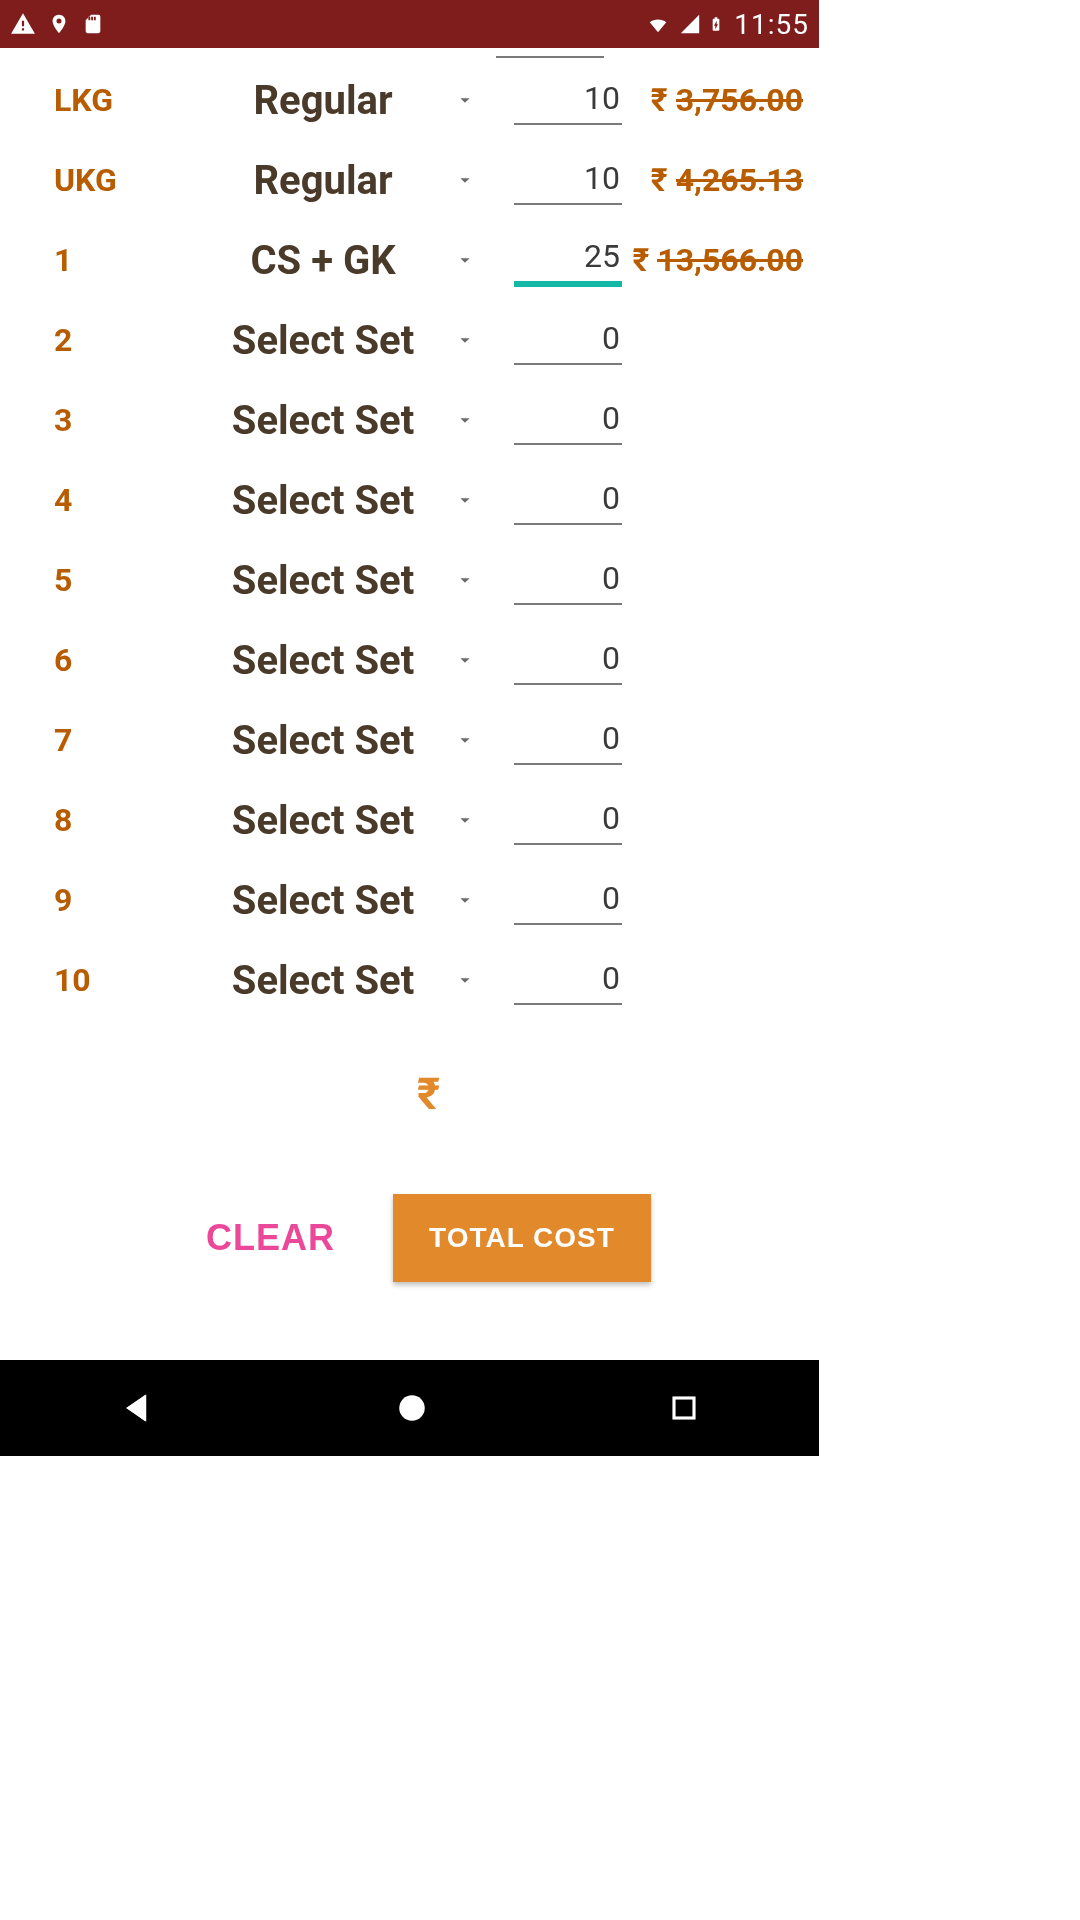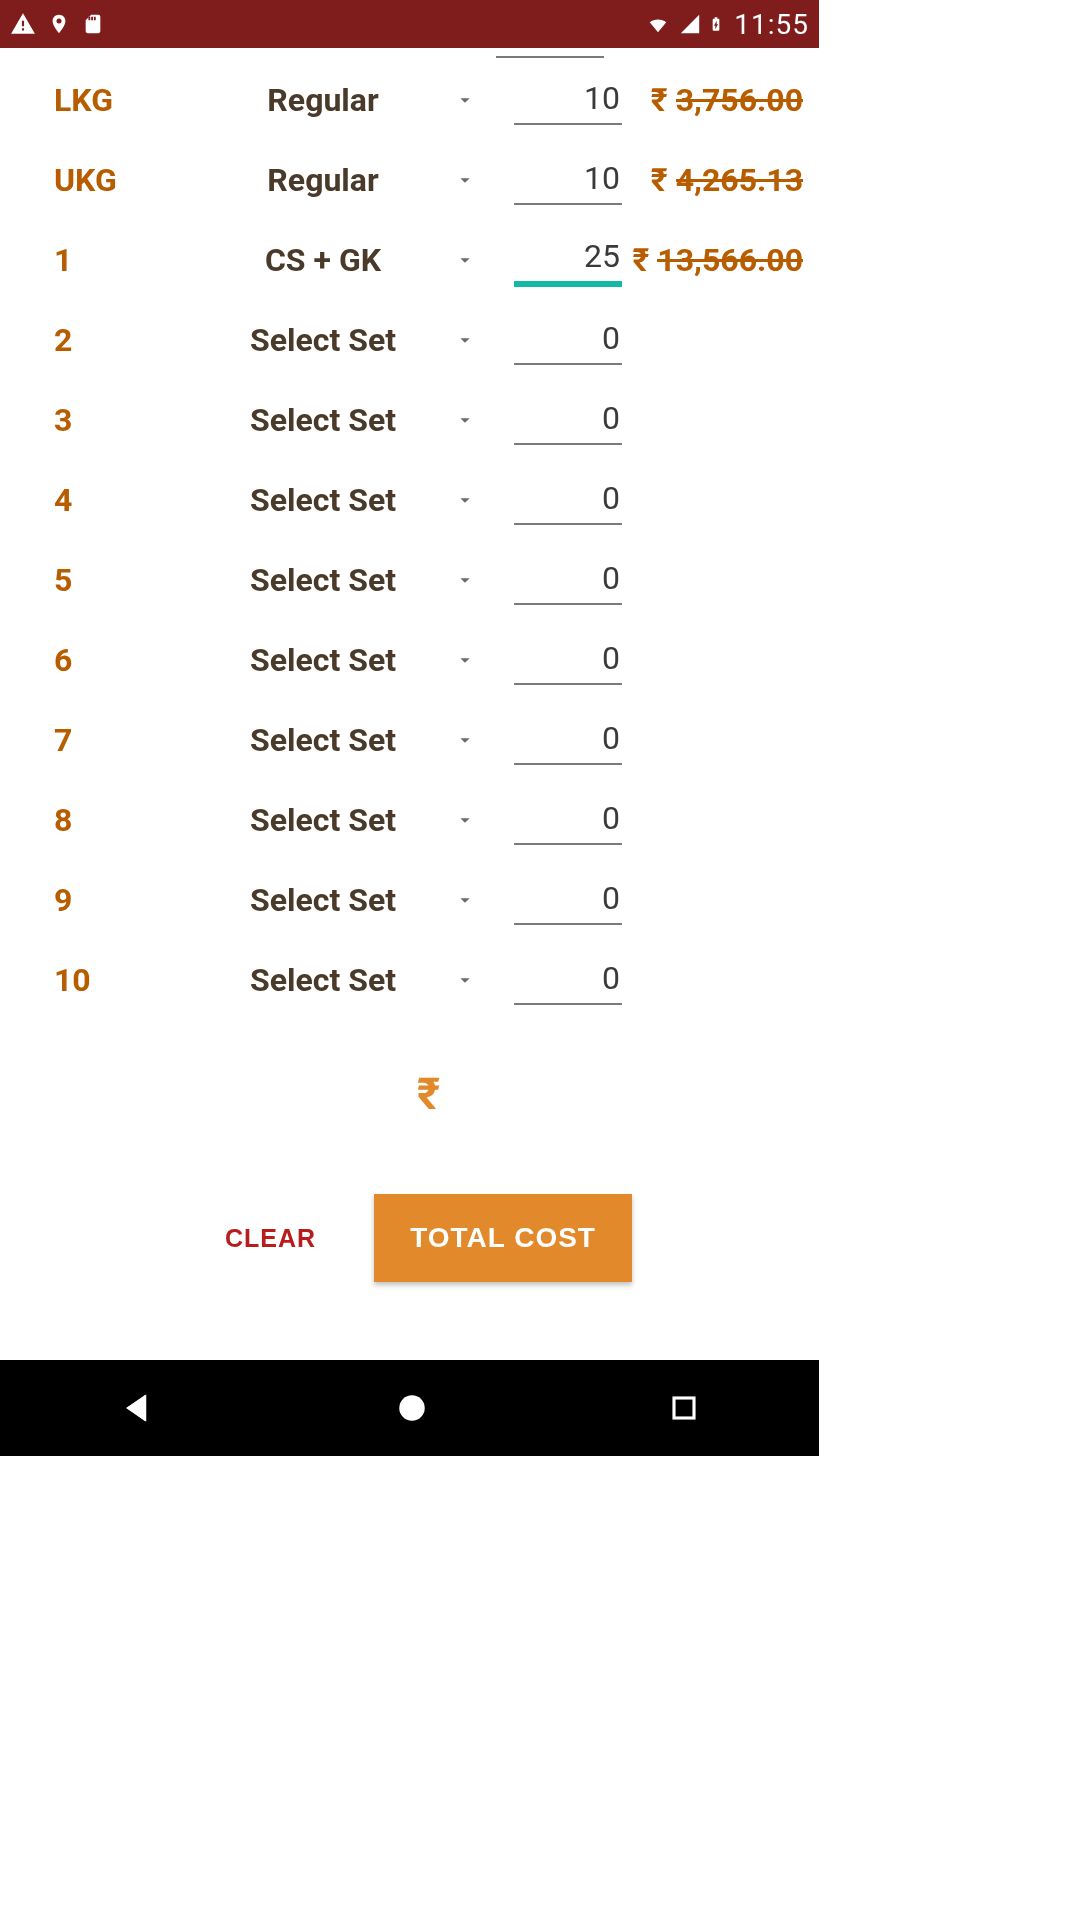--- a/index.html
+++ b/index.html
@@ -50,21 +50,21 @@
     color: #b85c00;
     font-size: 32px;
     font-weight: 700;
     padding-left: 2px;
   }
   .col-select {
     width: 290px;
     display: flex;
     align-items: center;
     color: #4a3a2a;
-    font-size: 32px;
+    font-size: 40px;
     font-weight: 700;
   }
   .col-select .sel-text { flex: 1; text-align: center; }
   .col-select .caret { margin-right: 6px; }
   .caret svg { display: block; }
   .col-qty {
     width: 132px;
     margin-left: 8px;
     display: flex;
     align-items: flex-end;
@@ -122,22 +122,22 @@
   .buttons {
     display: flex;
     justify-content: center;
     align-items: center;
     gap: 58px;
     margin-top: 74px;
   }
   .btn-clear {
     background: transparent;
     border: none;
-    color: #b91c1c;
-    font-size: 25px;
+    color: #ec4899;
+    font-size: 36px;
     font-weight: 700;
     letter-spacing: 1px;
     text-align: right;
   }
   .btn-total {
     background: #e28a2b;
     color: #fff;
     border: none;
     font-size: 28px;
     font-weight: 700;

